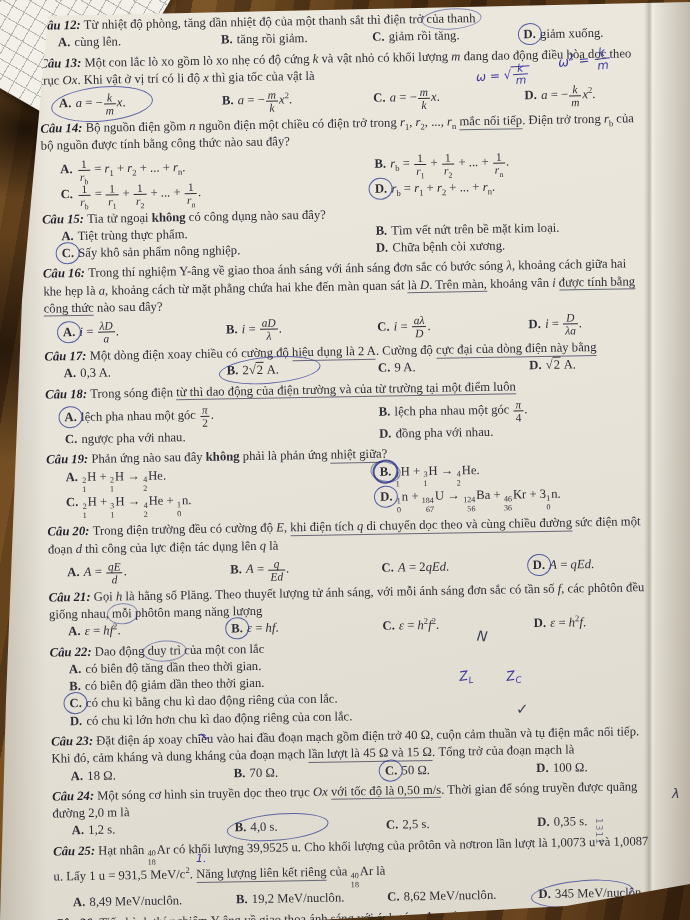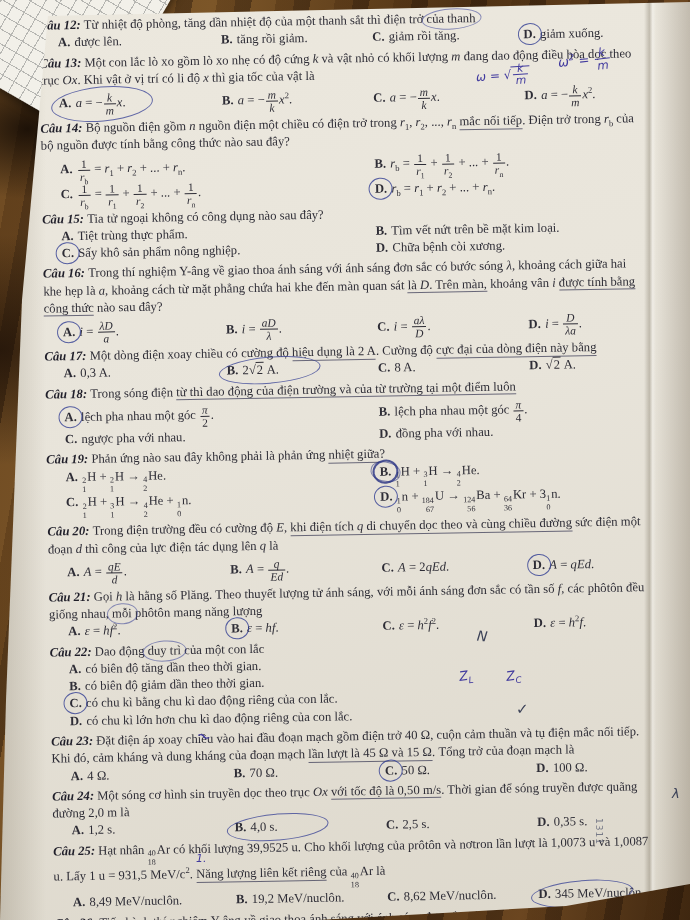--- a/index.html
+++ b/index.html
@@ -38,21 +38,21 @@
   .opts.tall{margin:3px 0;align-items:center;}
   .opt{box-sizing:border-box;padding-right:3px;}
   .cols4 .opt{width:26%;}
   .cols4 .opt:first-child{width:28%;}
   .cols4 .opt:last-child{width:20%;}
   .grid2 .opt{width:54%;}
   .grid2 .opt:nth-child(even){width:46%;}
   .list1 .opt{width:100%;}
   .olabel{font-weight:bold;padding:0 1px;}
   .it{font-style:italic;}
-  .bd{font-weight:normal;}
+  .bd{font-weight:bold;}
   .sup{font-size:.68em;vertical-align:super;line-height:0;}
   .subb{font-size:.68em;vertical-align:sub;line-height:0;}
   .frac{display:inline-flex;flex-direction:column;vertical-align:middle;text-align:center;
     font-size:.9em;line-height:1.05;margin:0 1px;}
   .frac .fn{border-bottom:1px solid currentColor;padding:0 2px;}
   .frac .fd{padding:0 2px;}
   .nuc{display:inline-flex;flex-direction:column;align-items:flex-end;font-size:.64em;
     line-height:1.05;vertical-align:-.35em;margin-right:1px;}
   .nuc .nt,.nuc .nb{display:block;}
   .sq{white-space:nowrap;}
@@ -82,21 +82,21 @@
 
 <div id="scene">
   <div class="gridpaper"></div>
 
   <div class="paper">
     <div class="content">
       <div>
           <div class="q">
             <p class="qtext"><span class="qnum">Câu 12: </span>Từ nhiệt độ phòng, tăng dần nhiệt độ của một thanh sắt thì điện trở <span class="pen-oval">của thanh</span></p>
             <div class="opts cols4">
-              <span class="opt"><span class="olabel">A.</span> <span>được lên.</span></span>
+              <span class="opt"><span class="olabel">A.</span> <span>cùng lên.</span></span>
               <span class="opt"><span class="olabel">B.</span> <span>tăng rồi giảm.</span></span>
               <span class="opt"><span class="olabel">C.</span> <span>giảm rồi tăng.</span></span>
               <span class="opt"><span class="olabel mk-c">D.</span> <span>giảm xuống.</span></span>
             </div>
           </div>
           <div class="q">
             <p class="qtext"><span class="qnum">Câu 13: </span>Một con lắc lò xo gồm lò xo nhẹ có độ cứng <span class="it">k</span> và vật nhỏ có khối lượng <span class="it">m</span> đang dao động điều hòa dọc theo trục <span class="it">Ox</span>. Khi vật ở vị trí có li độ <span class="it">x</span> thì gia tốc của vật là</p>
             <div class="opts cols4 tall">
               <span class="opt mk-cw"><span class="olabel">A.</span> <span><span class="it">a</span> = −<span class="frac">
                     <span class="fn"><span class="it">k</span></span>
@@ -177,21 +177,21 @@
                     <span class="fn"><span class="it">D</span></span>
                     <span class="fd"><span class="it">λa</span></span>
                   </span>.</span></span>
             </div>
           </div>
           <div class="q">
             <p class="qtext"><span class="qnum">Câu 17: </span>Một dòng điện xoay chiều có cường độ <span class="pen-u">hiệu dụng là 2 A</span>. Cường độ <span class="pen-u">cực đại của dòng điện này bằng</span></p>
             <div class="opts cols4">
               <span class="opt"><span class="olabel">A.</span> <span>0,3 A.</span></span>
               <span class="opt mk-cw"><span class="olabel">B.</span> <span>2<span class="sq">√<span class="sq-bar">2</span></span> A.</span></span>
-              <span class="opt"><span class="olabel">C.</span> <span>8 A.</span></span>
+              <span class="opt"><span class="olabel">C.</span> <span>9 A.</span></span>
               <span class="opt"><span class="olabel">D.</span> <span><span class="sq">√<span class="sq-bar">2</span></span> A.</span></span>
             </div>
           </div>
           <div class="q">
             <p class="qtext"><span class="qnum">Câu 18: </span>Trong sóng điện <span class="pen-u">từ thì dao động của điện trường và của từ trường tại một điểm luôn</span></p>
             <div class="opts grid2 tall">
               <span class="opt"><span class="olabel mk-c">A.</span> <span>lệch pha nhau một góc <span class="frac">
                     <span class="fn"><span class="it">π</span></span>
                     <span class="fd">2</span>
                   </span>.</span></span>
@@ -242,21 +242,21 @@
               <span class="opt"><span class="olabel mk-c">D.</span> <span><span class="nuc">
                     <span class="nt">1</span>
                     <span class="nb">0</span>
                   </span>n + <span class="nuc">
                     <span class="nt">184</span>
                     <span class="nb">67</span>
                   </span>U → <span class="nuc">
                     <span class="nt">124</span>
                     <span class="nb">56</span>
                   </span>Ba + <span class="nuc">
-                    <span class="nt">64</span>
+                    <span class="nt">46</span>
                     <span class="nb">36</span>
                   </span>Kr + 3<span class="nuc">
                     <span class="nt">1</span>
                     <span class="nb">0</span>
                   </span>n.</span></span>
             </div>
           </div>
           <div class="q">
             <p class="qtext"><span class="qnum">Câu 20: </span>Trong điện trường đều có cường độ <span class="it">E</span>, <span class="pen-u">khi điện tích <span class="it">q</span> di chuyển dọc theo và cùng chiều đường</span> sức điện một đoạn <span class="it">d</span> thì công của lực điện tác dụng lên <span class="it">q</span> là</p>
             <div class="opts cols4 tall">
@@ -286,21 +286,21 @@
             <div class="opts list1">
               <span class="opt"><span class="olabel">A.</span> <span>có biên độ tăng dần theo thời gian.</span></span>
               <span class="opt"><span class="olabel">B.</span> <span>có biên độ giảm dần theo thời gian.</span></span>
               <span class="opt"><span class="olabel mk-c">C.</span> <span>có chu kì bằng chu kì dao động riêng của con lắc.</span></span>
               <span class="opt"><span class="olabel">D.</span> <span>có chu kì lớn hơn chu kì dao động riêng của con lắc.</span></span>
             </div>
           </div>
           <div class="q">
             <p class="qtext"><span class="qnum">Câu 23: </span>Đặt điện áp xoay chiều vào hai đầu đoạn mạch gồm điện trở 40 Ω, cuộn cảm thuần và tụ điện mắc nối tiếp. Khi đó, cảm kháng và dung kháng của đoạn mạch <span class="pen-u">lần lượt là 45 Ω và 15 Ω</span>. Tổng trở của đoạn mạch là</p>
             <div class="opts cols4">
-              <span class="opt"><span class="olabel">A.</span> <span>4 Ω.</span></span>
+              <span class="opt"><span class="olabel">A.</span> <span>18 Ω.</span></span>
               <span class="opt"><span class="olabel">B.</span> <span>70 Ω.</span></span>
               <span class="opt"><span class="olabel mk-c">C.</span> <span>50 Ω.</span></span>
               <span class="opt"><span class="olabel">D.</span> <span>100 Ω.</span></span>
             </div>
           </div>
           <div class="q">
             <p class="qtext"><span class="qnum">Câu 24: </span>Một sóng cơ hình sin truyền dọc theo trục <span class="it">Ox</span> <span class="pen-u">với tốc độ là 0,50 m/s</span>. Thời gian để sóng truyền được quãng đường 2,0 m là</p>
             <div class="opts cols4">
               <span class="opt"><span class="olabel">A.</span> <span>1,2 s.</span></span>
               <span class="opt mk-cw"><span class="olabel">B.</span> <span>4,0 s.</span></span>

